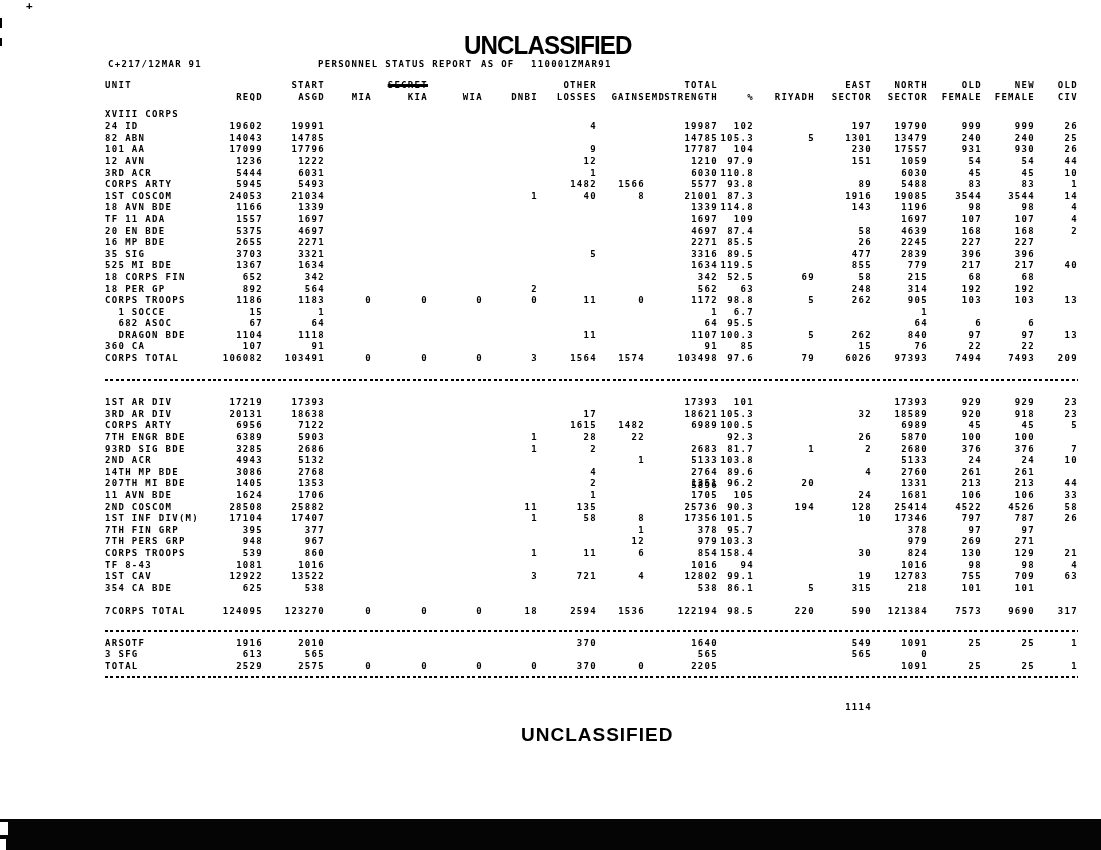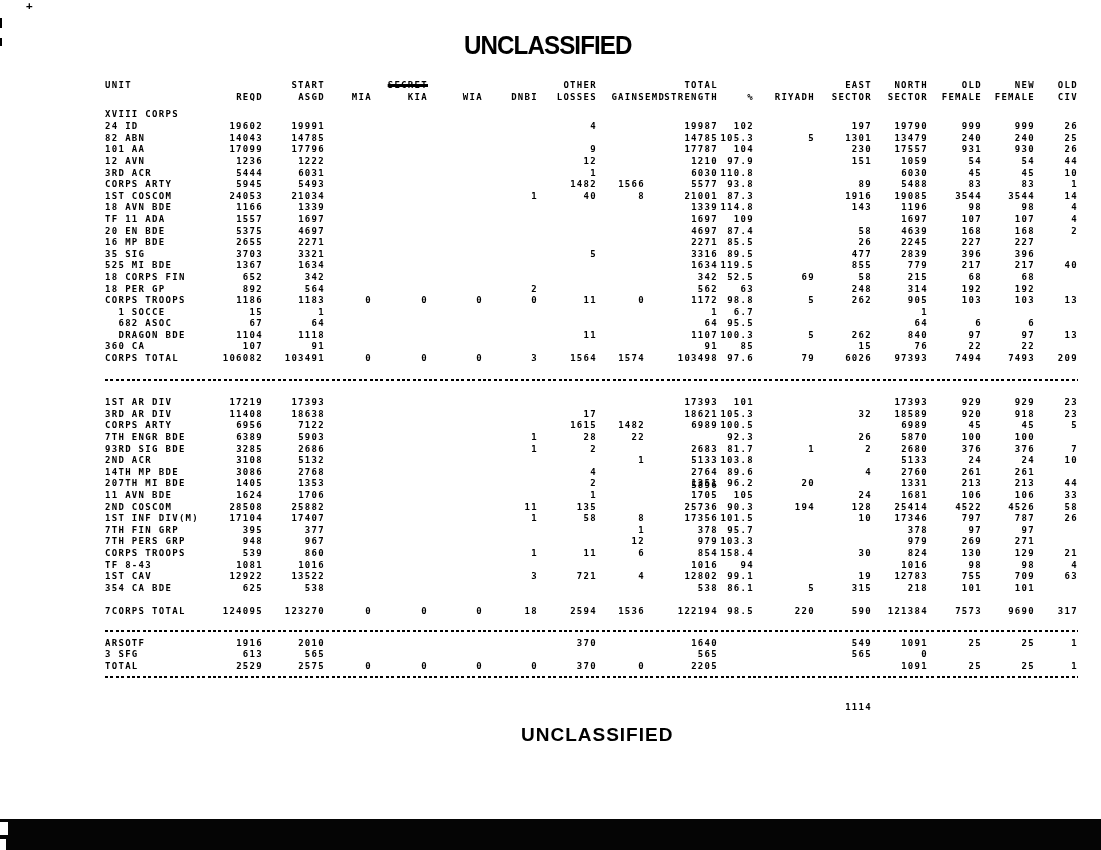--- a/index.html
+++ b/index.html
@@ -57,20 +57,26 @@
 
 <div class="page">
 
   <span class="art art-plus">+</span>
   <span class="art art-tick">'</span>
   <div class="edge-dash d1"></div>
   <div class="edge-dash d2"></div>
 
   <div class="banner-top">UNCLASSIFIED</div>
 
+  <div class="hdr-line">
+    <span class="date-code">C+217/12MAR 91</span>
+    <span class="rpt-title">PERSONNEL STATUS REPORT</span>
+    <span class="asof-label">AS OF</span>
+    <span class="asof-value">110001ZMAR91</span>
+  </div>
 
   <div class="tbl">
       <div class="trow">
         <span class="c c-unit" style="width: 108px;">UNIT</span>
         <span class="c c-reqd" style="width: 50px;"></span>
         <span class="c c-asgd" style="width: 62px;">START</span>
         <span class="c c-mia" style="width: 47px;"></span>
         <span class="c c-kia" style="width: 56px;"><span class="struck">SECRET</span></span>
         <span class="c c-wia" style="width: 55px;"></span>
         <span class="c c-dnbi" style="width: 55px;"></span>
@@ -546,21 +552,21 @@
         <span class="c c-pct" style="width: 36px;">101</span>
         <span class="c c-riyadh" style="width: 61px;"></span>
         <span class="c c-east" style="width: 57px;"></span>
         <span class="c c-north" style="width: 56px;">17393</span>
         <span class="c c-oldf" style="width: 54px;">929</span>
         <span class="c c-newf" style="width: 53px;">929</span>
         <span class="c c-oldciv" style="width: 43px;">23</span>
       </div>
       <div class="trow">
         <span class="c c-unit" style="width: 108px;">3RD AR DIV</span>
-        <span class="c c-reqd" style="width: 50px;">11408</span>
+        <span class="c c-reqd" style="width: 50px;">20131</span>
         <span class="c c-asgd" style="width: 62px;">18638</span>
         <span class="c c-mia" style="width: 47px;"></span>
         <span class="c c-kia" style="width: 56px;"></span>
         <span class="c c-wia" style="width: 55px;"></span>
         <span class="c c-dnbi" style="width: 55px;"></span>
         <span class="c c-losses" style="width: 59px;">17</span>
         <span class="c c-gains" style="width: 48px;"></span>
         <span class="c c-emd" style="width: 15px;"></span>
         <span class="c c-strength" style="width: 58px;">18621</span>
         <span class="c c-pct" style="width: 36px;">105.3</span>
@@ -626,21 +632,21 @@
         <span class="c c-pct" style="width: 36px;">81.7</span>
         <span class="c c-riyadh" style="width: 61px;">1</span>
         <span class="c c-east" style="width: 57px;">2</span>
         <span class="c c-north" style="width: 56px;">2680</span>
         <span class="c c-oldf" style="width: 54px;">376</span>
         <span class="c c-newf" style="width: 53px;">376</span>
         <span class="c c-oldciv" style="width: 43px;">7</span>
       </div>
       <div class="trow">
         <span class="c c-unit" style="width: 108px;">2ND ACR</span>
-        <span class="c c-reqd" style="width: 50px;">3108</span>
+        <span class="c c-reqd" style="width: 50px;">4943</span>
         <span class="c c-asgd" style="width: 62px;">5132</span>
         <span class="c c-mia" style="width: 47px;"></span>
         <span class="c c-kia" style="width: 56px;"></span>
         <span class="c c-wia" style="width: 55px;"></span>
         <span class="c c-dnbi" style="width: 55px;"></span>
         <span class="c c-losses" style="width: 59px;"></span>
         <span class="c c-gains" style="width: 48px;">1</span>
         <span class="c c-emd" style="width: 15px;"></span>
         <span class="c c-strength" style="width: 58px;">5133</span>
         <span class="c c-pct" style="width: 36px;">103.8</span>

